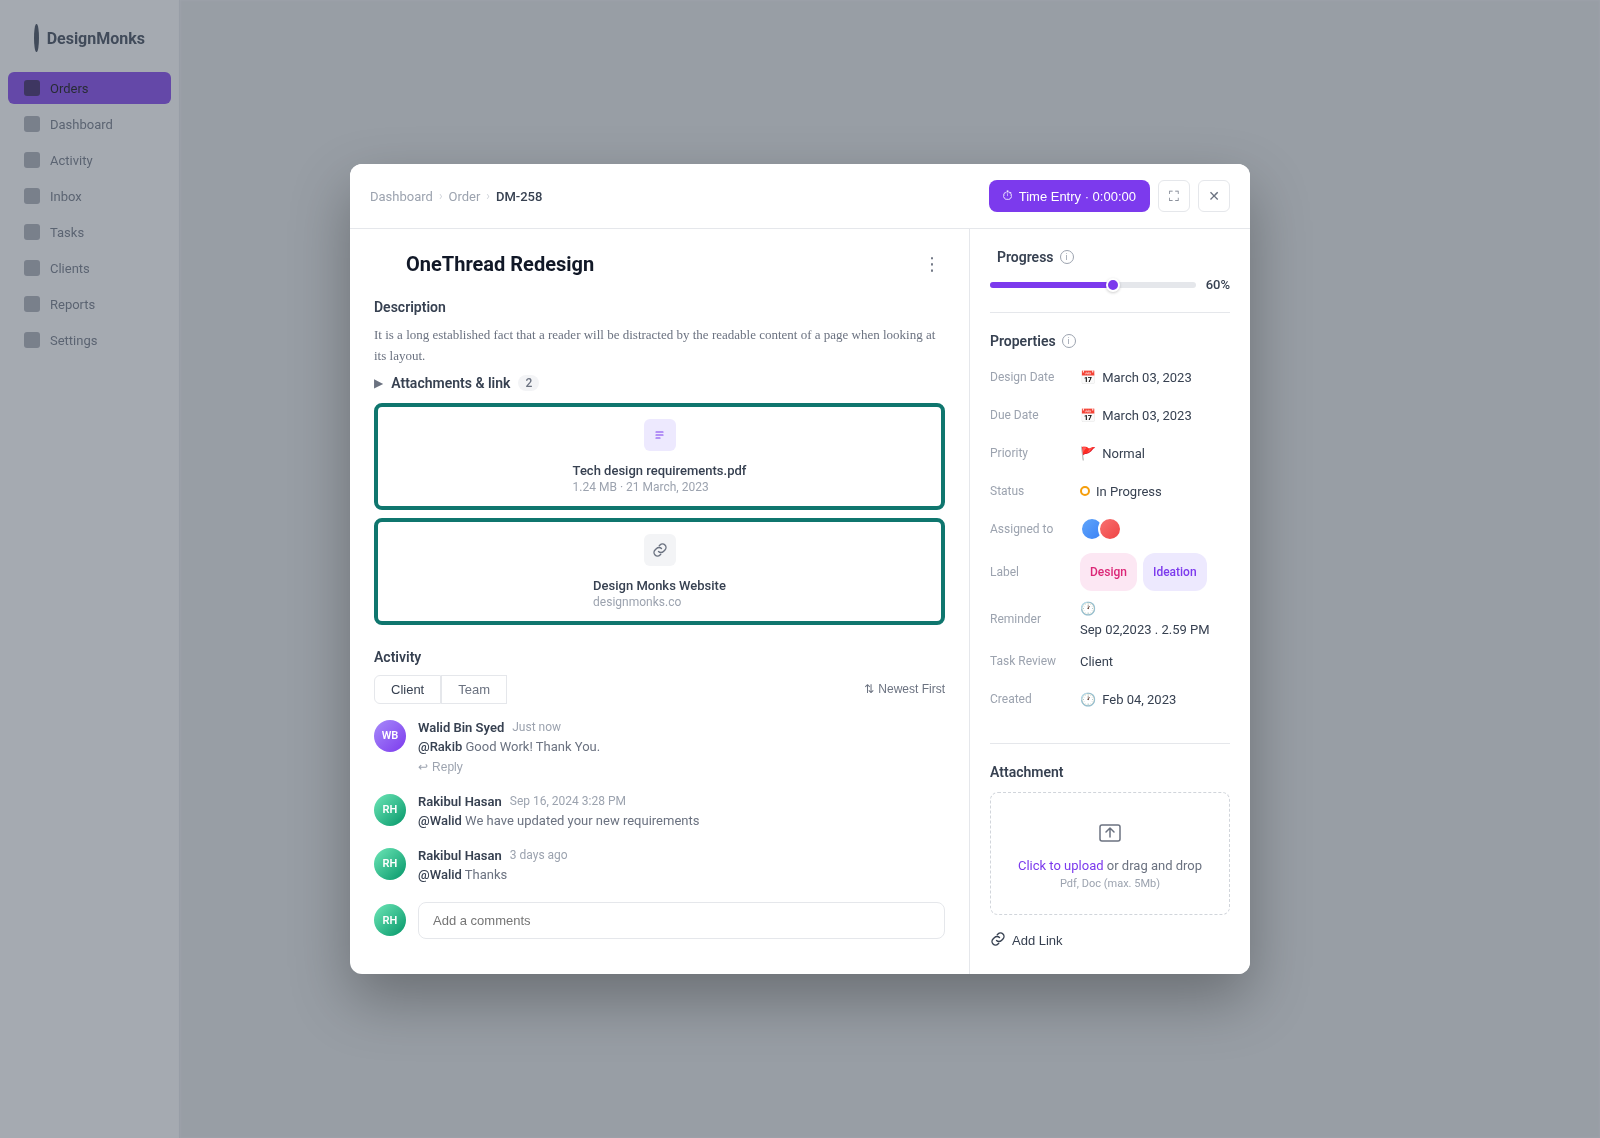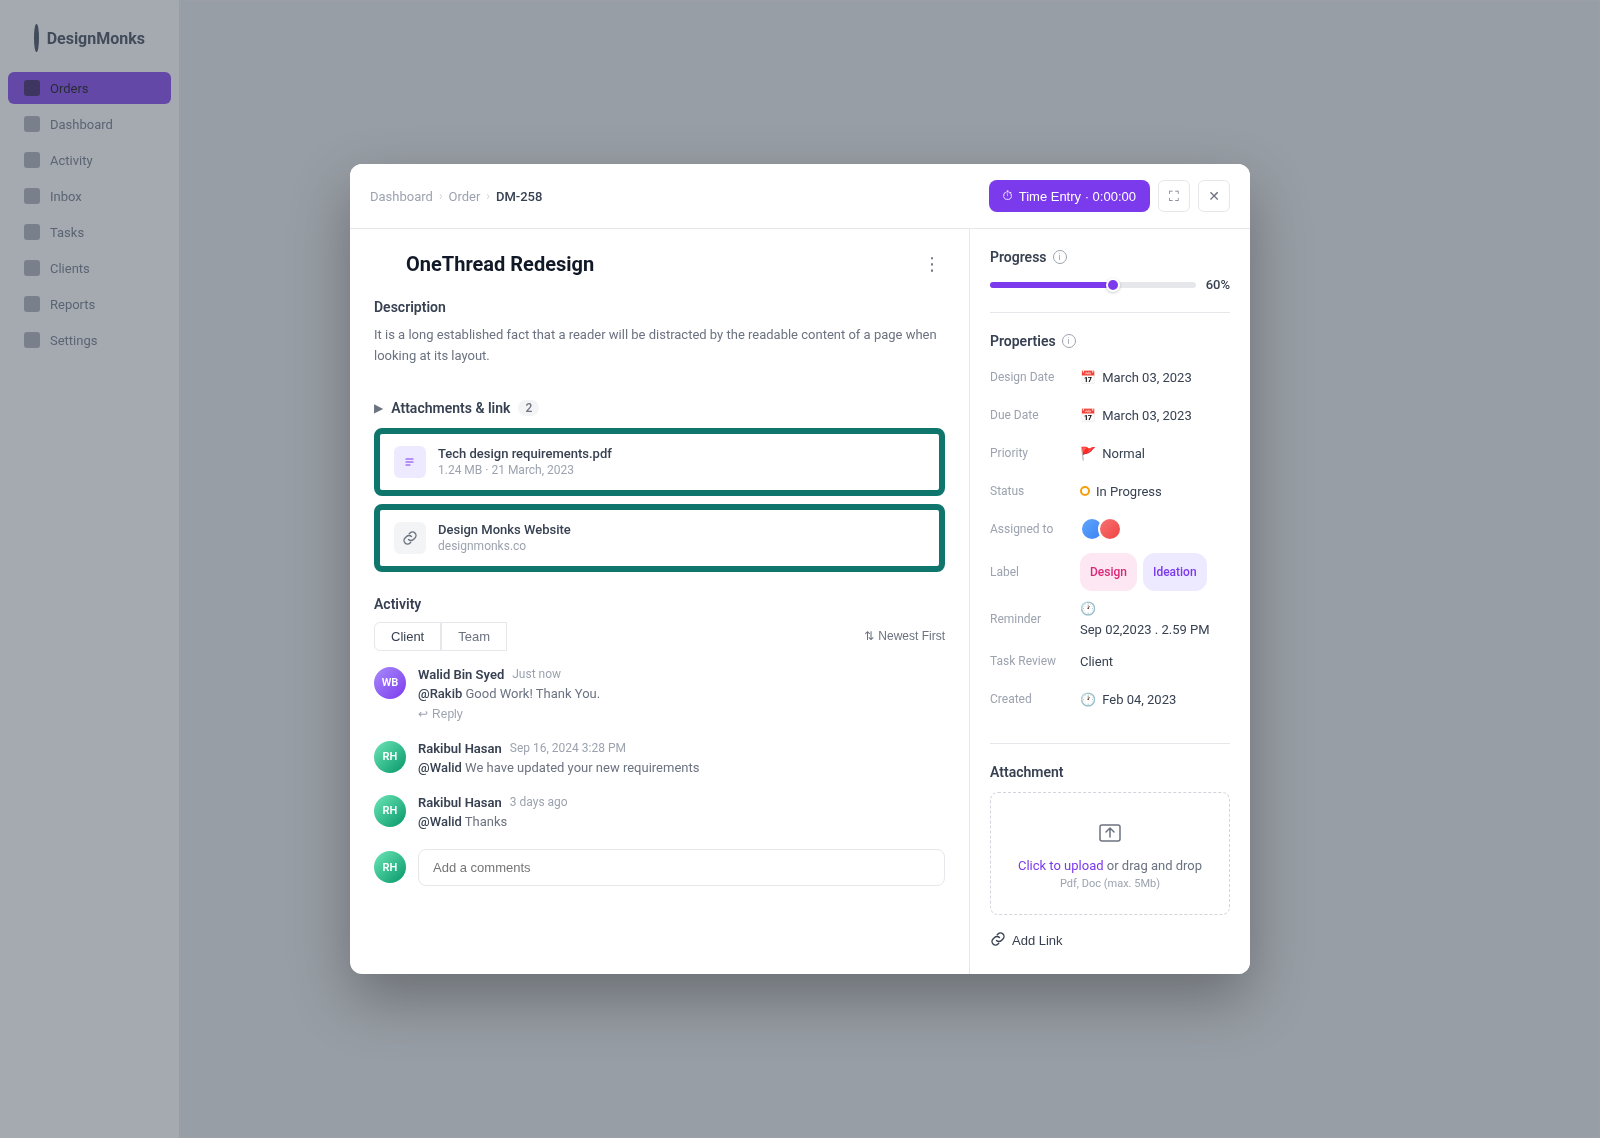--- a/index.html
+++ b/index.html
@@ -198,21 +198,22 @@
       font-size: 14px;
       font-weight: 600;
       color: #374151;
       margin-bottom: 10px;
     }
 
     .description-text {
       font-size: 13px;
       color: #6b7280;
       line-height: 1.6;
-      margin-bottom: 33px;
+      margin-bottom: 8px;
+      font-family: Liberation Serif, serif;
     }
 
     .attachments-header {
       display: flex;
       align-items: center;
       gap: 8px;
       margin-bottom: 12px;
       cursor: pointer;
     }
 
@@ -224,27 +225,28 @@
     .attachment-count {
       background: #f3f4f6;
       border-radius: 10px;
       padding: 1px 7px;
       font-size: 12px;
       color: #6b7280;
       font-weight: 500;
     }
 
     .attachment-item {
-      border: 6px solid #0f766e;
+      border: 4px solid #0f766e;
       border-radius: 8px;
       padding: 12px 14px;
       margin-bottom: 8px;
       display: flex;
       align-items: center;
       gap: 12px;
+      flex-direction: column;
     }
 
     .attachment-icon {
       width: 32px; height: 32px;
       background: #ede9fe;
       border-radius: 6px;
       display: flex;
       align-items: center;
       justify-content: center;
       color: #7c3aed;
@@ -397,20 +399,21 @@
       margin-bottom: 20px;
       padding-bottom: 20px;
       border-bottom: 1px solid #e5e7eb;
     }
 
     .progress-header {
       display: flex;
       align-items: center;
       gap: 6px;
       margin-bottom: 12px;
+      margin-left: 7px;
     }
 
     .progress-title {
       font-size: 14px;
       font-weight: 600;
       color: #374151;
     }
 
     .info-icon {
       width: 14px; height: 14px;

